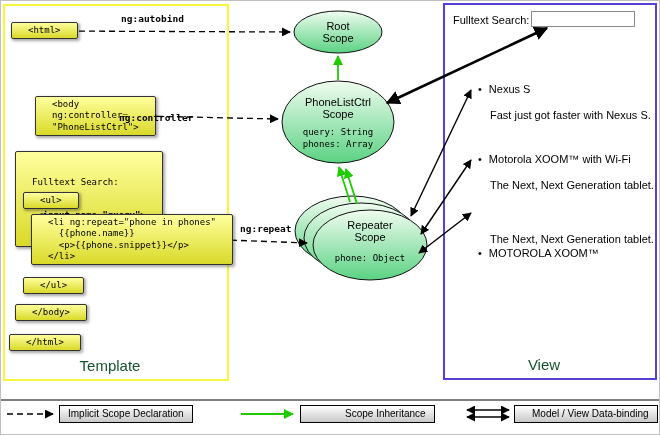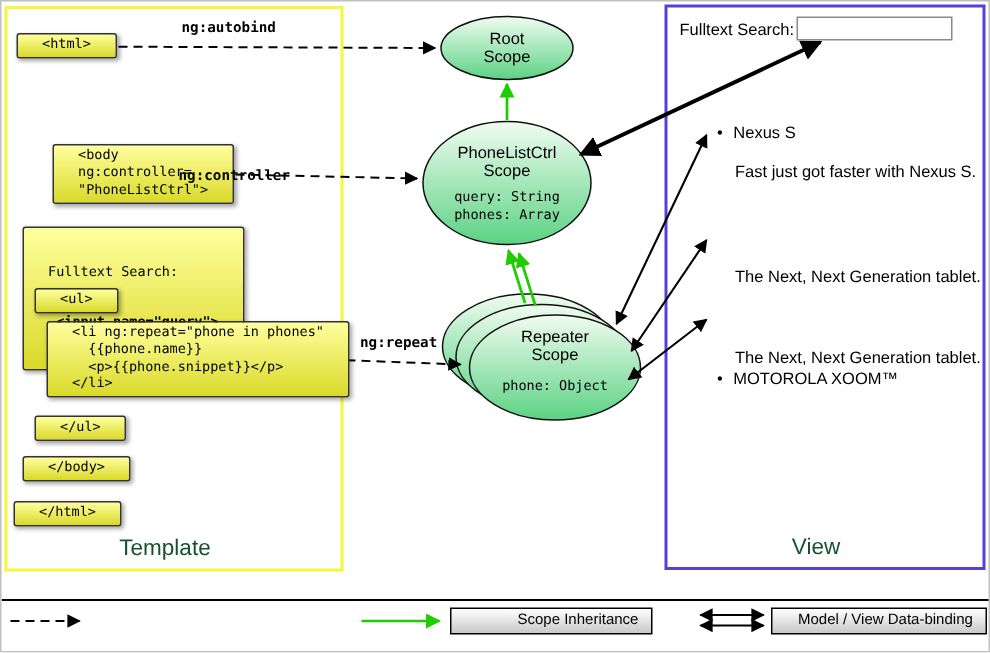--- a/index.html
+++ b/index.html
@@ -136,23 +136,27 @@
   <div class="scope-prop" style="left:312px;top:252px;width:114px;">phone: Object</div>
 
   <div class="view-text" style="left:452px;top:13px;">Fulltext Search:</div>
   <input class="view-search-input" type="text" value="" style="">
 
   <div class="view-text" style="left:477px;top:82px;">
     <span class="bullet">•</span><span>Nexus S</span>
   </div>
   <div class="view-text" style="left:489px;top:108px;">Fast just got faster with Nexus S.</div>
 
+  <div class="view-text" style="left:477px;top:152px;">
+    <span class="bullet">•</span><span>Motorola XOOM™ with Wi-Fi</span>
+  </div>
   <div class="view-text" style="left:489px;top:178px;">The Next, Next Generation tablet.</div>
 
   <div class="view-text" style="left:477px;top:206px;margin-top:40px;">
     <span class="bullet">•</span><span>MOTOROLA XOOM™</span>
   </div>
   <div class="view-text" style="left:489px;top:232px;">The Next, Next Generation tablet.</div>
 
+  <div class="legend-box" style="left:58px;">Implicit Scope Declaration</div>
   <div class="legend-box" style="left:299px;padding-left:44px;">Scope Inheritance</div>
   <div class="legend-box" style="left:513px;padding-left:17px;">Model / View Data-binding</div>
 
 </div>
 
 </body></html>

